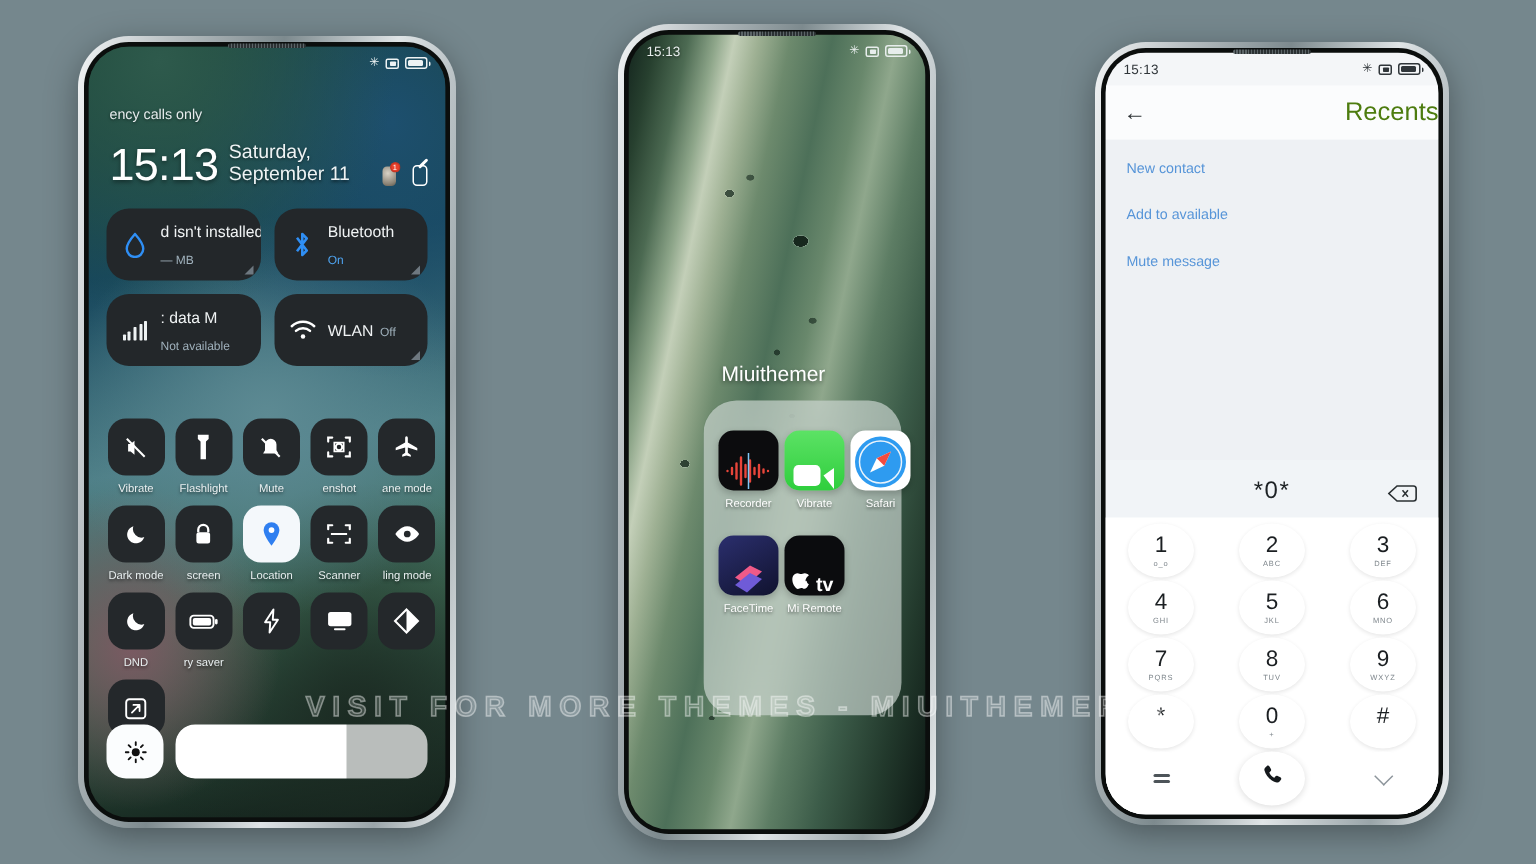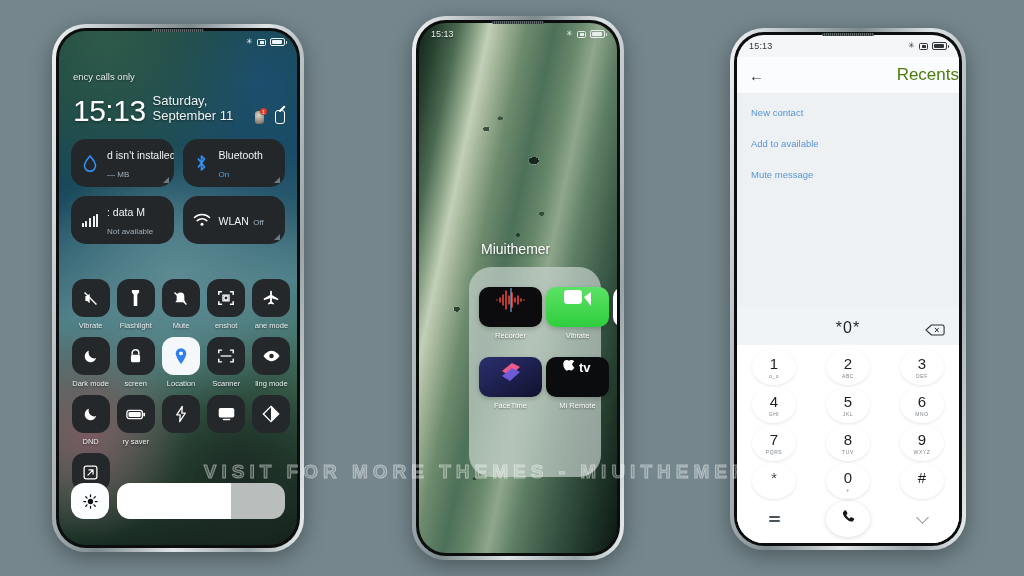--- a/index.html
+++ b/index.html
@@ -222,22 +222,22 @@
   .folder-title {
     position:absolute; top:-26px; left:12px;
     font-size:14px; color:#fff; text-shadow:0 1px 3px rgba(0,0,0,.45);
   }
   .folder-grid {
     display:grid; grid-template-columns:repeat(3,1fr); gap:16px 4px;
     margin-top:-14px;
   }
   .app { display:flex; flex-direction:column; align-items:center; }
   .app-ico {
-    width:63px; height:40px; border-radius:10px;
-    display:flex; align-items:flex-start; justify-content:center;
+    width:40px; height:40px; border-radius:10px;
+    display:flex; align-items:flex-end; justify-content:center;
     box-shadow:0 2px 5px rgba(0,0,0,.2);
     overflow:hidden; position:relative;
   }
   .app-lbl {
     font-size:7.5px; color:#fff; margin-top:5px; text-align:center;
     line-height:1.15; max-width:54px;
     text-shadow:0 1px 2px rgba(0,0,0,.5);
   }
   .ic-recorder { background:#0c0c0e; }
   .ic-files    { background:#fff; }

